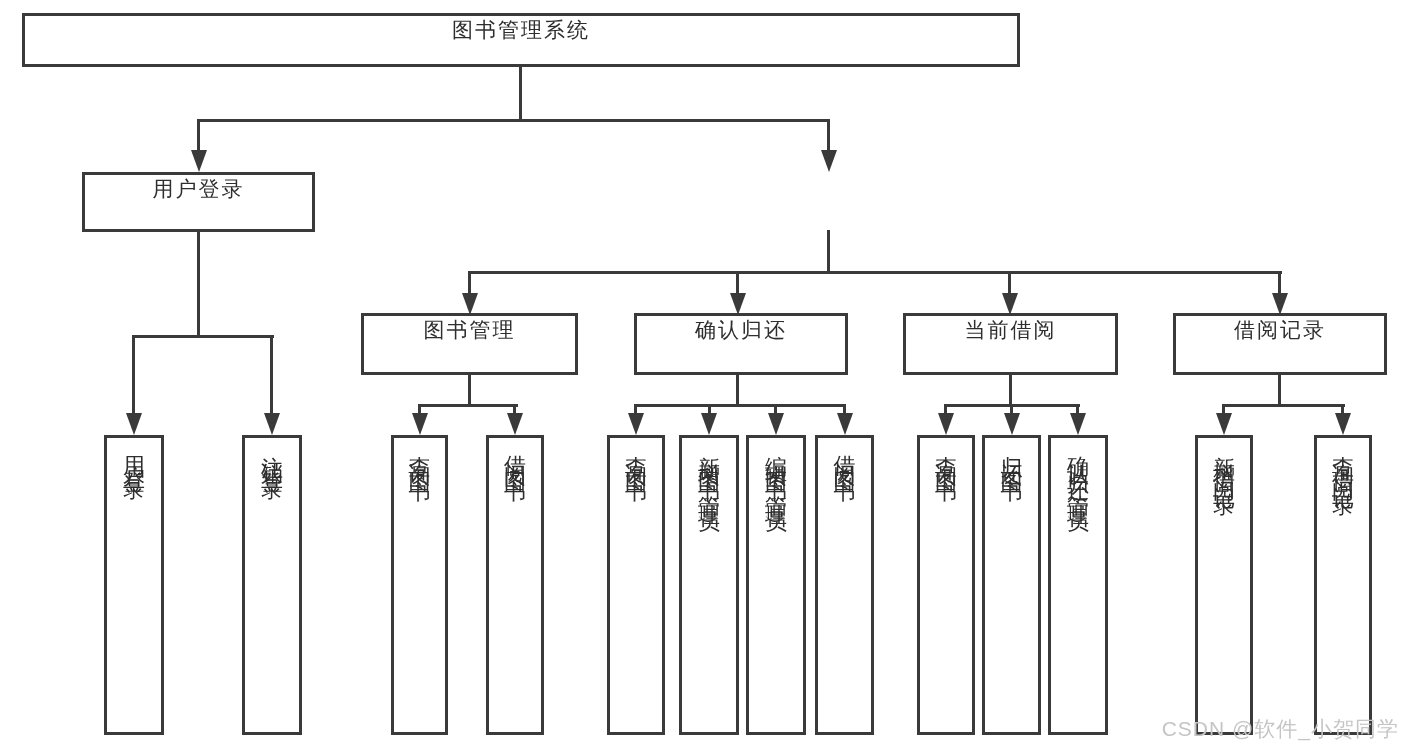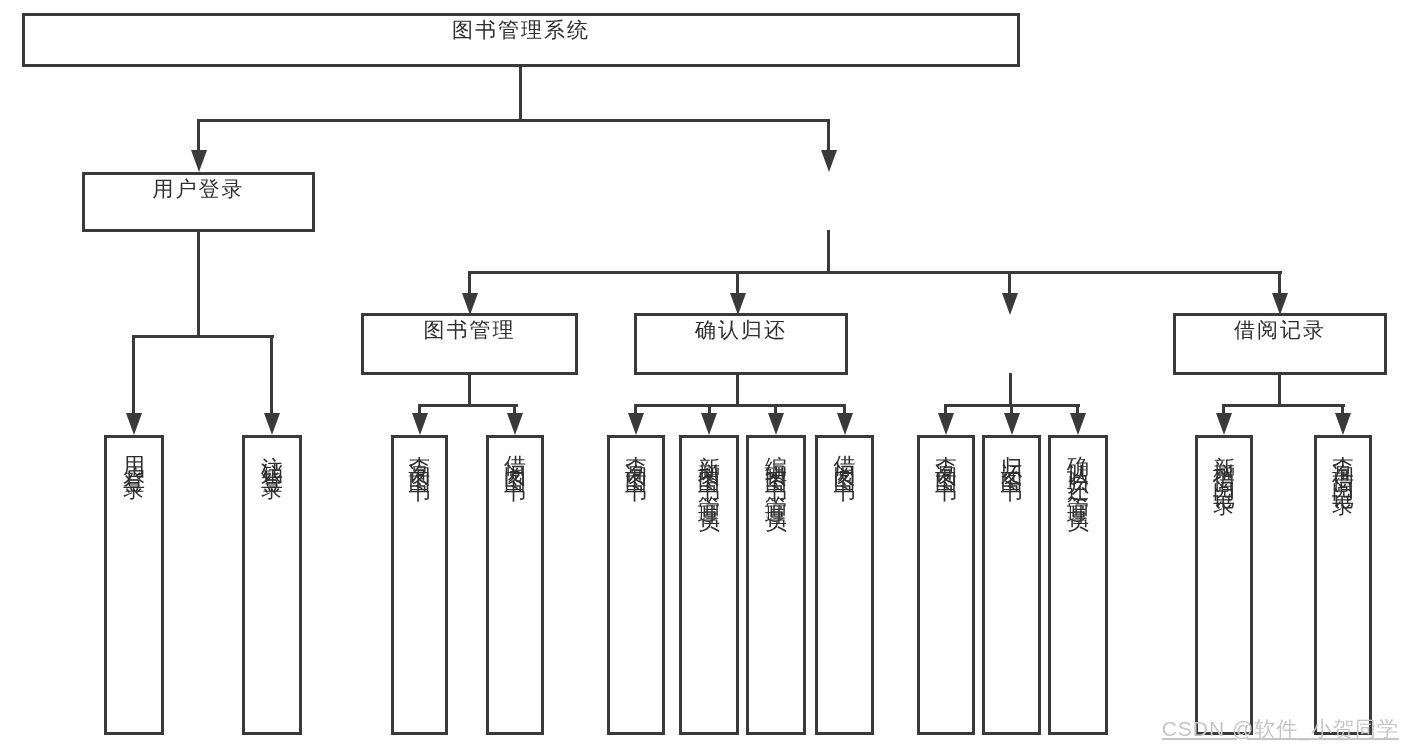--- a/index.html
+++ b/index.html
@@ -28,41 +28,44 @@
   }
   .vline{position:absolute;width:3px;background:var(--line);}
   .hline{position:absolute;height:3px;background:var(--line);}
   .arrow{
     position:absolute;width:0;height:0;
     border-left:8px solid transparent;border-right:8px solid transparent;
     border-top:22px solid var(--line);
   }
   .watermark{
     position:absolute;right:6px;bottom:4px;z-index:10;
-    color:var(--wm);font-size:21px;letter-spacing:1px;font-weight:500;text-decoration:underline;
+    color:var(--wm);font-size:21px;letter-spacing:1px;font-weight:500;
   }
 </style>
 </head>
 <body>
 
 <div class="canvas">
 
   <div class="box" style="left:22px;top:13px;width:998px;height:54px">
     <span class="lbl">图书管理系统</span>
   </div>
 
   <div class="box" style="left:82px;top:172px;width:233px;height:60px">
     <span class="lbl">用户登录</span>
   </div>
 
   <div class="box" style="left:361px;top:313px;width:217px;height:62px">
     <span class="lbl">图书管理</span>
   </div>
   <div class="box" style="left:634px;top:313px;width:214px;height:62px">
     <span class="lbl">确认归还</span>
+  </div>
+  <div class="box" style="left:903px;top:313px;width:215px;height:62px">
+    <span class="lbl">当前借阅</span>
   </div>
   <div class="box" style="left:1173px;top:313px;width:214px;height:62px">
     <span class="lbl">借阅记录</span>
   </div>
 
   <div class="box vbox" style="left:104px;top:435px;width:60px;height:300px">
     <span class="lbl">用户登录</span>
   </div>
   <div class="box vbox" style="left:242px;top:435px;width:60px;height:300px">
     <span class="lbl">注销登录</span>

